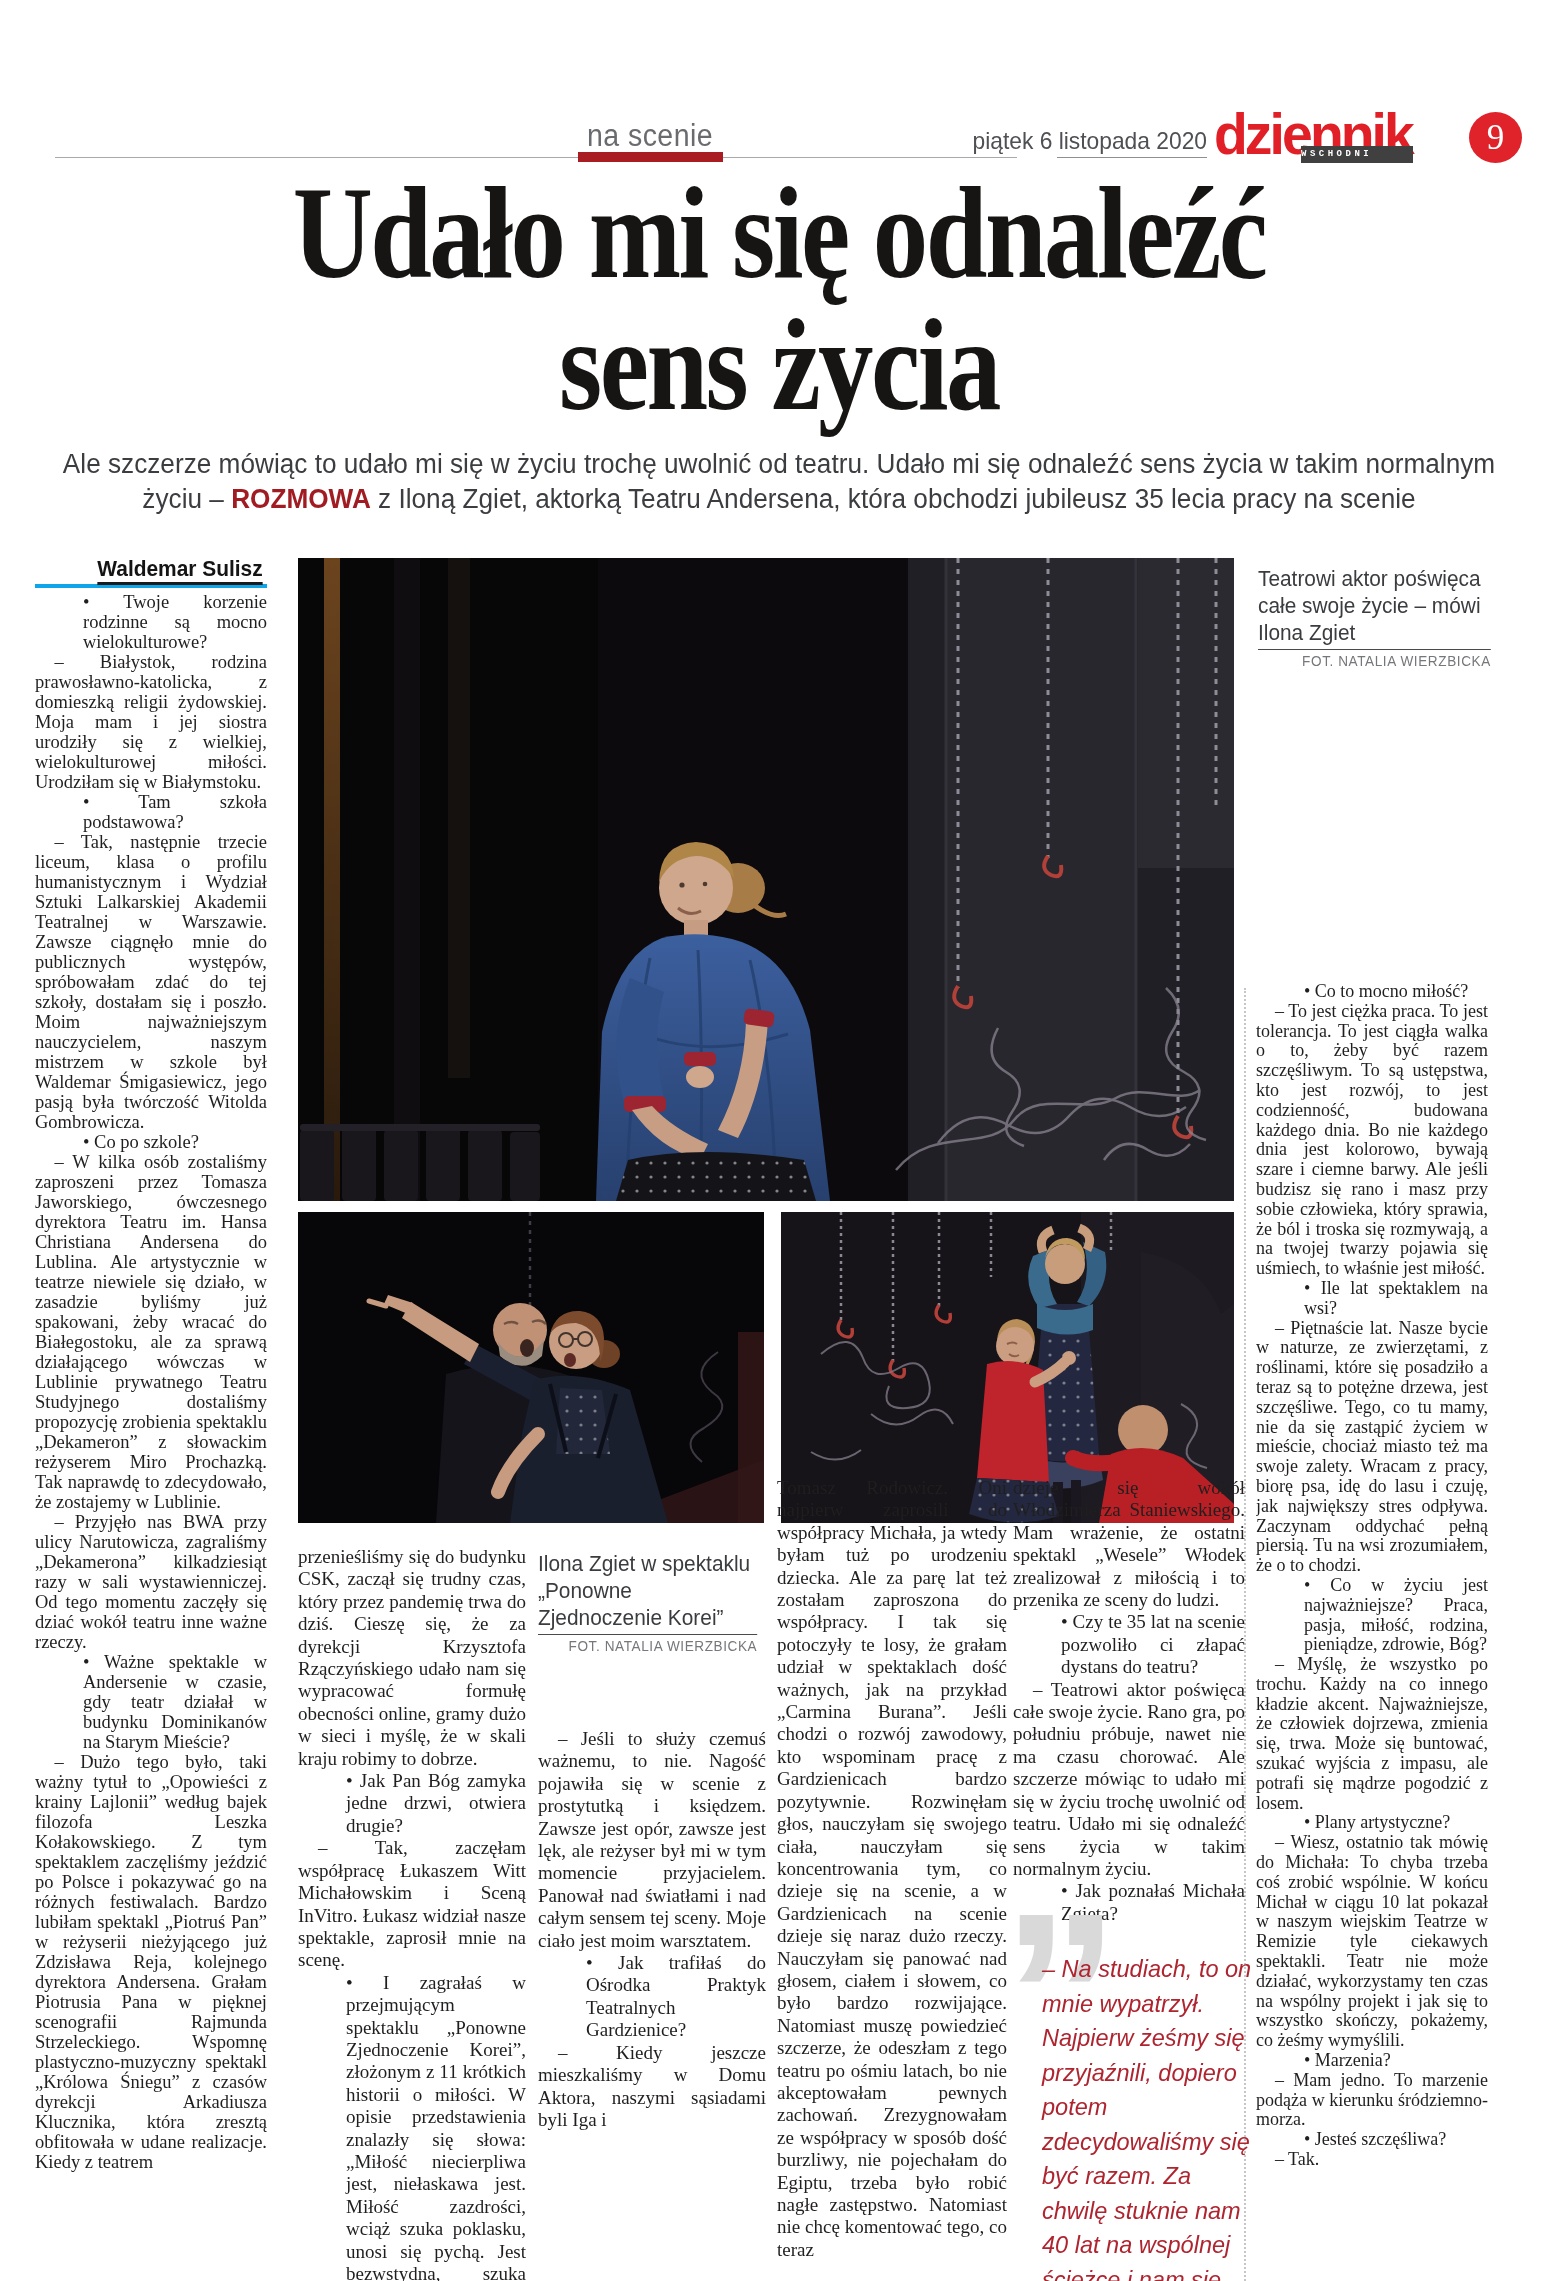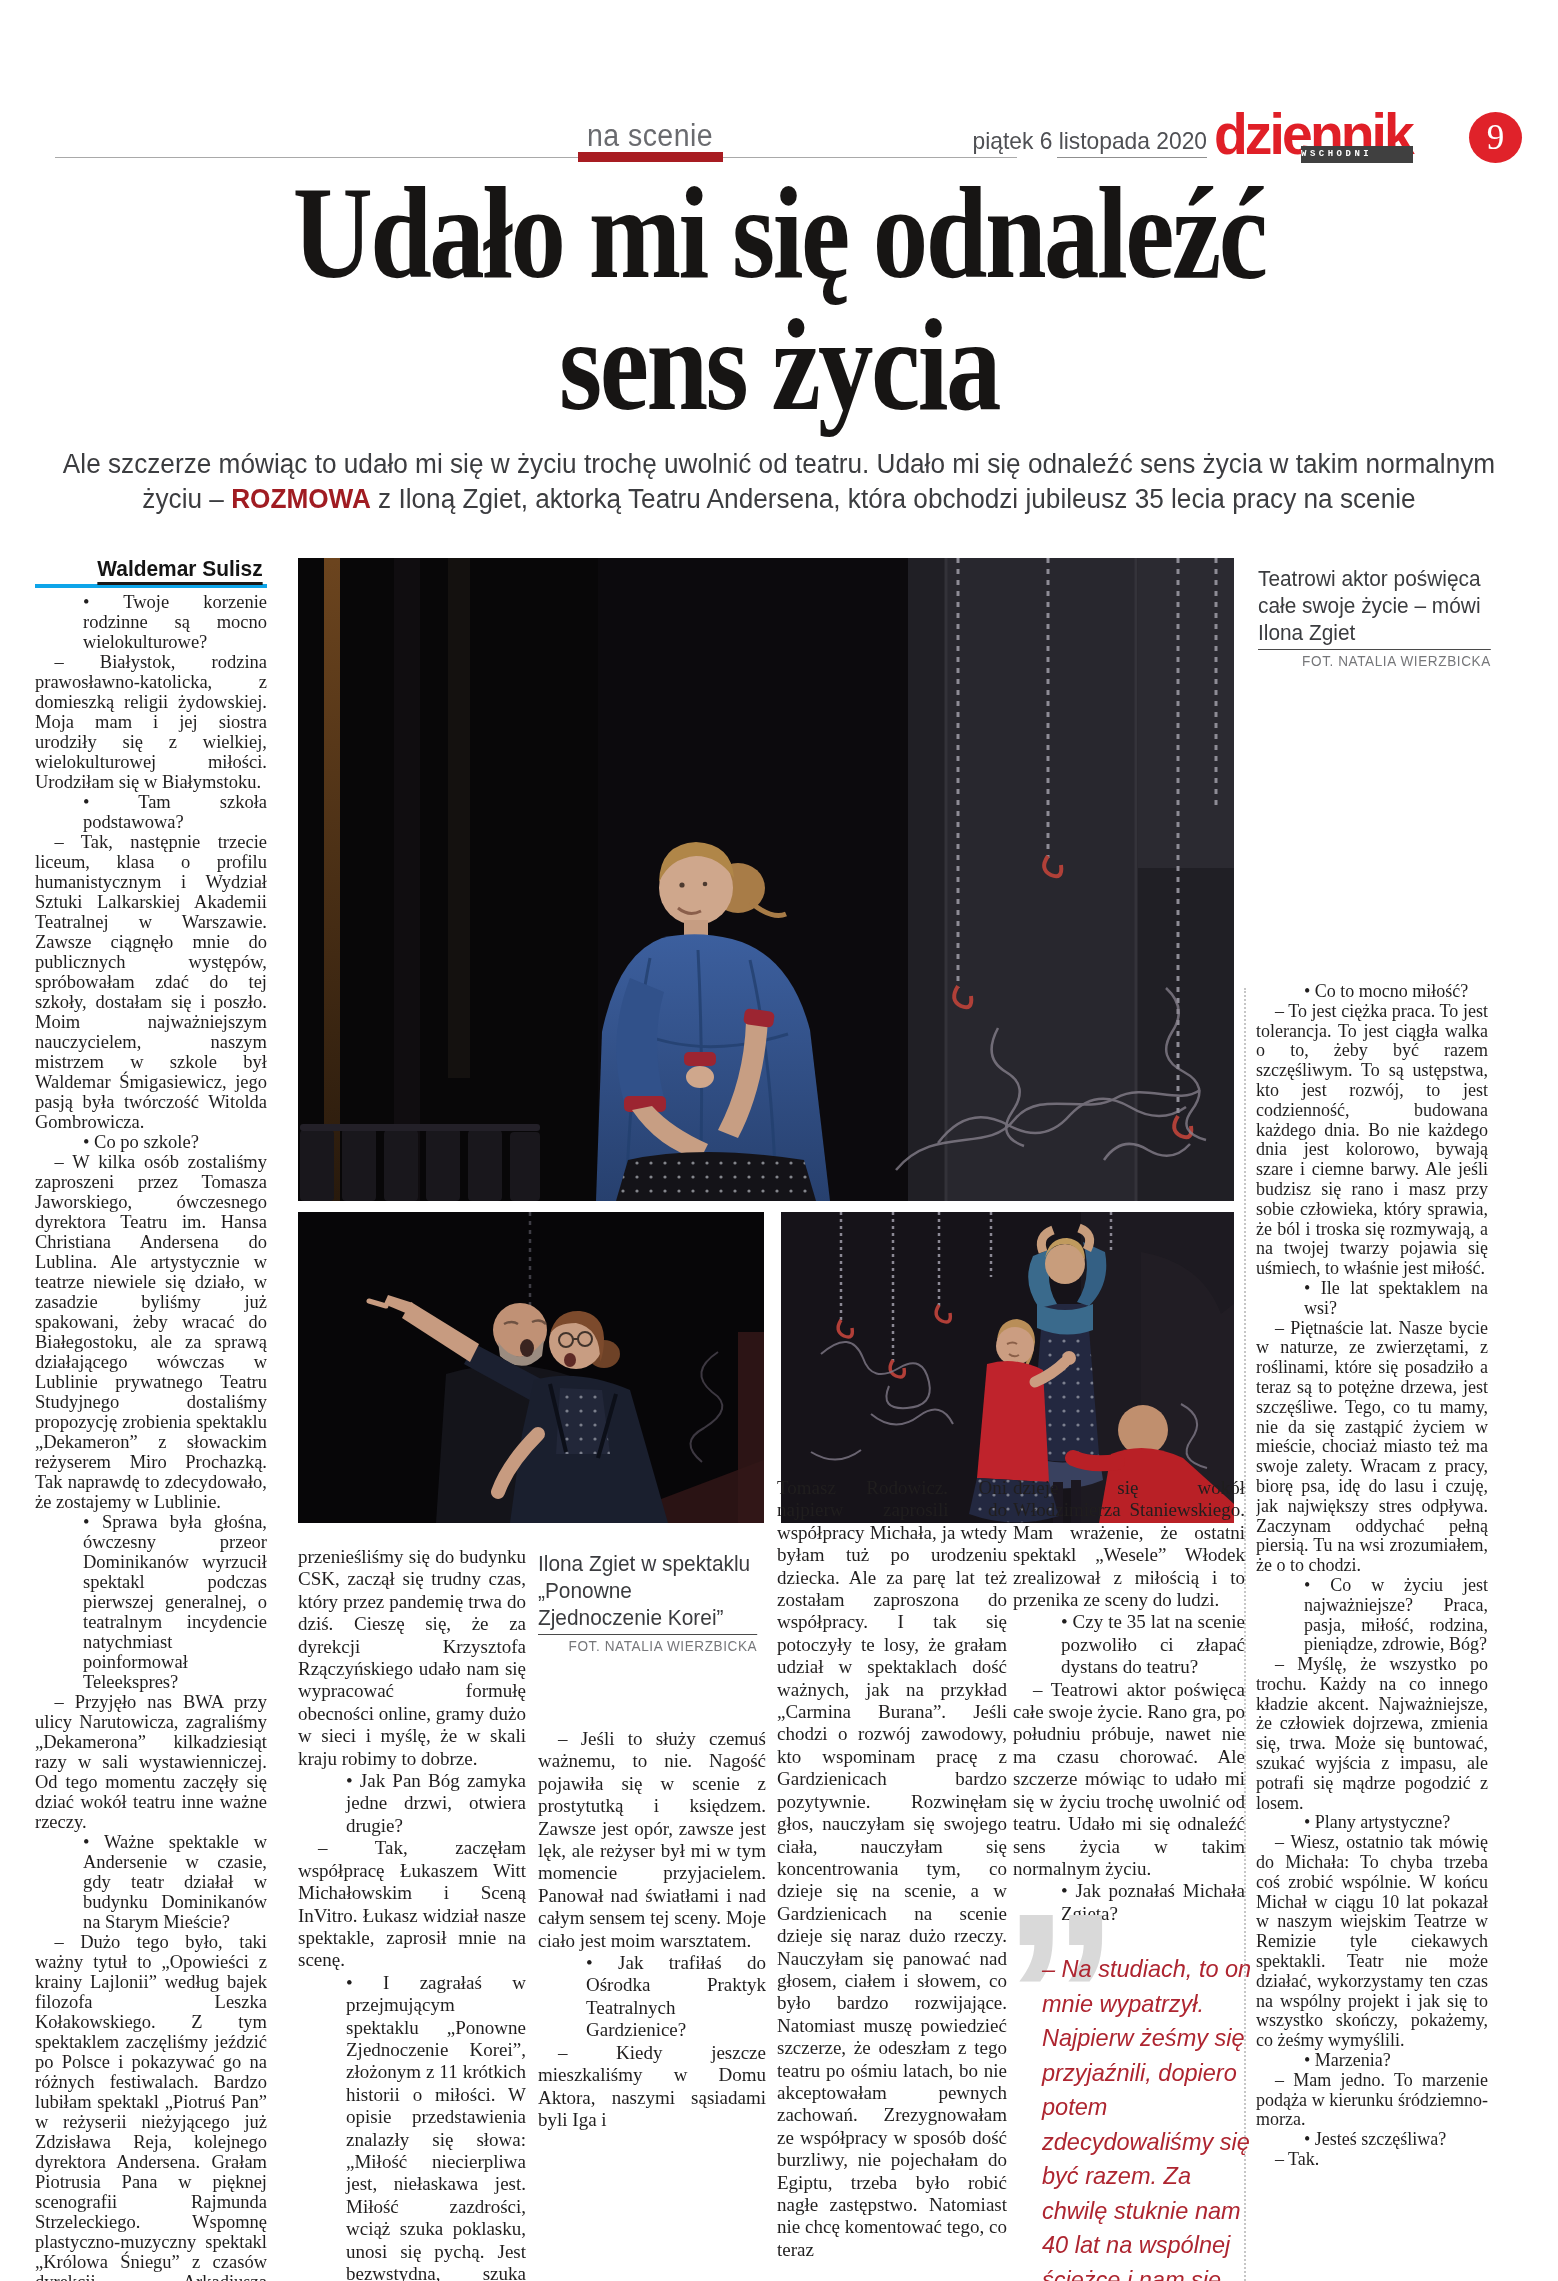--- a/index.html
+++ b/index.html
@@ -85,21 +85,20 @@
     <span class="byline">Waldemar Sulisz</span>
   </div>
 
   <div class="col body-sm" style="left:35px;top:592px;width:232px;height:1689px;">
       <p class="para q">• Twoje korzenie rodzinne są mocno wielokulturowe?</p>
       <p class="para a">– Białystok, rodzina prawosławno-katolicka, z domieszką religii żydowskiej. Moja mam i jej siostra urodziły się z wielkiej, wielokulturowej miłości. Urodziłam się w Białymstoku.</p>
       <p class="para q">• Tam szkoła podstawowa?</p>
       <p class="para a">– Tak, następnie trzecie liceum, klasa o profilu humanistycznym i Wydział Sztuki Lalkarskiej Akademii Teatralnej w Warszawie. Zawsze ciągnęło mnie do publicznych występów, spróbowałam zdać do tej szkoły, dostałam się i poszło. Moim najważniejszym nauczycielem, naszym mistrzem w szkole był Waldemar Śmigasiewicz, jego pasją była twórczość Witolda Gombrowicza.</p>
       <p class="para q">• Co po szkole?</p>
       <p class="para a">– W kilka osób zostaliśmy zaproszeni przez Tomasza Jaworskiego, ówczesnego dyrektora Teatru im. Hansa Christiana Andersena do Lublina. Ale artystycznie w teatrze niewiele się działo, w zasadzie byliśmy już spakowani, żeby wracać do Białegostoku, ale za sprawą działającego wówczas w Lublinie prywatnego Teatru Studyjnego dostaliśmy propozycję zrobienia spektaklu „Dekameron” z słowackim reżyserem Miro Prochazką. Tak naprawdę to zdecydowało, że zostajemy w Lublinie.</p>
-      <p class="para q">• Sprawa była głośna, ówczesny przeor Dominikanów wyrzucił spektakl podczas pierwszej generalnej, o teatralnym incydencie natychmiast poinformował Teleekspres?</p>
       <p class="para a">– Przyjęło nas BWA przy ulicy Narutowicza, zagraliśmy „Dekamerona” kilkadziesiąt razy w sali wystawienniczej. Od tego momentu zaczęły się dziać wokół teatru inne ważne rzeczy.</p>
       <p class="para q">• Ważne spektakle w Andersenie w czasie, gdy teatr działał w budynku Dominikanów na Starym Mieście?</p>
       <p class="para a">– Dużo tego było, taki ważny tytuł to „Opowieści z krainy Lajlonii” według bajek filozofa Leszka Kołakowskiego. Z tym spektaklem zaczęliśmy jeździć po Polsce i pokazywać go na różnych festiwalach. Bardzo lubiłam spektakl „Piotruś Pan” w reżyserii nieżyjącego już Zdzisława Reja, kolejnego dyrektora Andersena. Grałam Piotrusia Pana w pięknej scenografii Rajmunda Strzeleckiego. Wspomnę plastyczno-muzyczny spektakl „Królowa Śniegu” z czasów dyrekcji Arkadiusza Klucznika, która zresztą obfitowała w udane realizacje. Kiedy z teatrem</p>
     </div>
 
   <figure class="photo" style="left:298px;top:558px;width:936px;height:643px;">
     <svg width="936" height="643" viewBox="0 0 936 643">
       <defs>
         <linearGradient id="amber" x1="0" y1="0" x2="0" y2="1">
           <stop offset="0" stop-color="#7d4f22"></stop>

